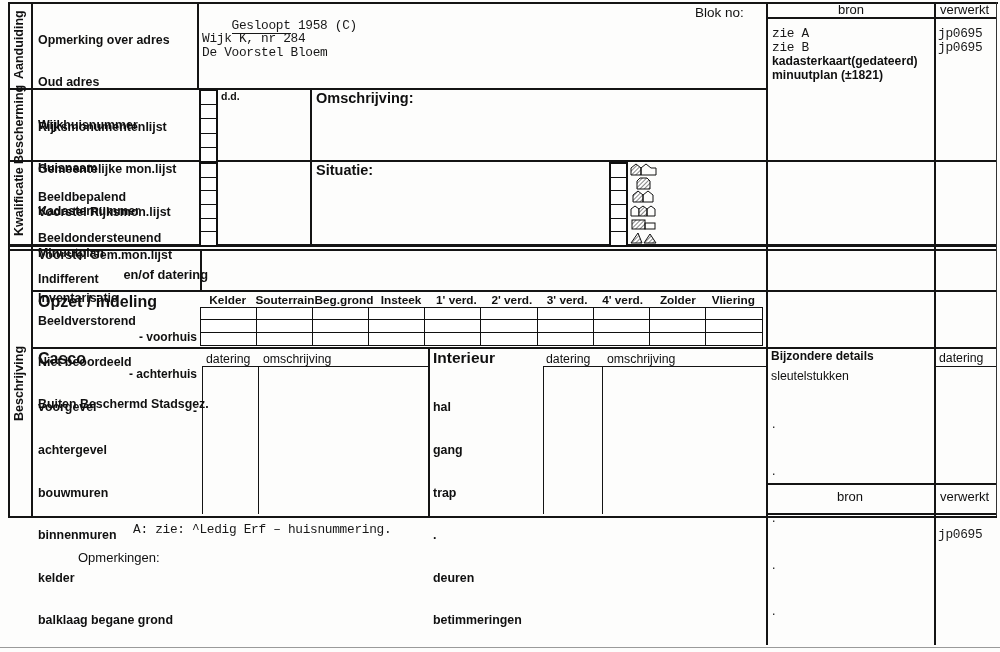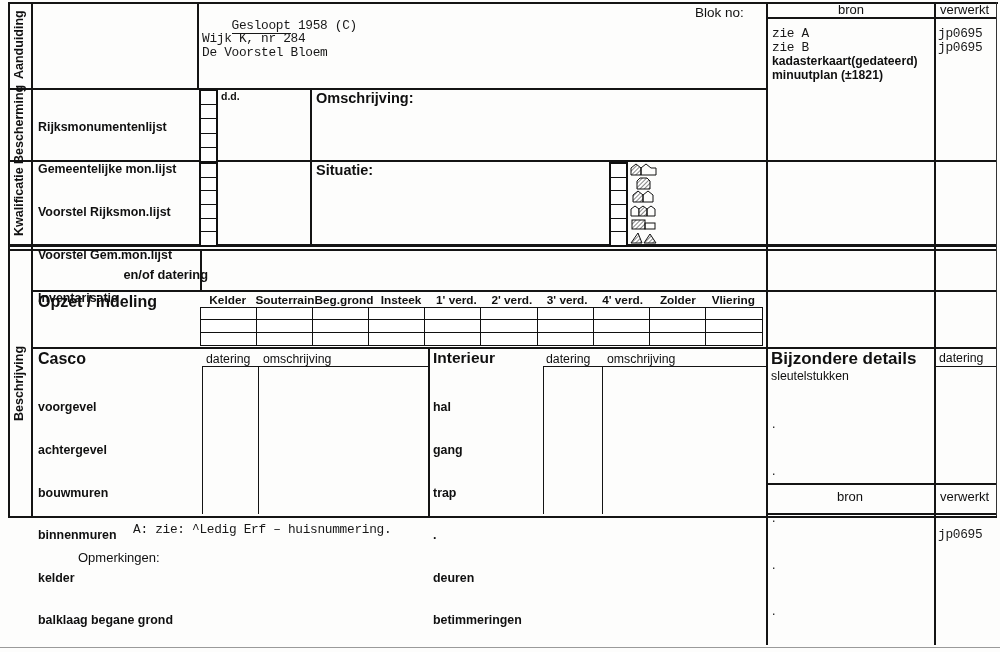--- a/index.html
+++ b/index.html
@@ -61,20 +61,28 @@
   <div class="vline" style="left:602px;top:366px;width:1.3px;height:148px;"></div>
   <div class="vline" style="left:766px;top:2px;width:2px;height:643px;"></div>
   <div class="vline" style="left:934px;top:2px;width:1.5px;height:643px;"></div>
   <div class="vline" style="left:996px;top:2px;width:1px;height:514px;background:#333;"></div>
 
   <div class="side-label" style="top:2px;height:86px;">Aanduiding</div>
   <div class="side-label" style="top:88px;height:72px;">Bescherming</div>
   <div class="side-label" style="top:160px;height:84px;">Kwalificatie</div>
   <div class="side-label" style="top:250px;height:266px;">Beschrijving</div>
 
+  <div class="stack" style="left:38px;top:4px;--lh:14.25px;line-height:14.25px;">
+    <div>Opmerking over adres</div>
+    <div>Oud adres</div>
+    <div>Wijkhuisnummer</div>
+    <div>Huisnaam</div>
+    <div>Kadasternummer</div>
+    <div>Minuutplan</div>
+  </div>
 
   <div class="typed" style="left:202px;top:3px;">
     <span style="border-bottom:1.5px solid #181818;">Gesloopt</span><span> 1958 (C)</span>
   </div>
   <div class="typed" style="left:202px;top:31px;">Wijk K, nr 284</div>
   <div class="typed" style="left:202px;top:45px;">De Voorstel Bloem</div>
 
   <div class="lbl-reg" style="left:695px;top:6px;font-size:13.5px;">Blok no:</div>
 
   <div class="lbl-reg" style="left:768px;top:3px;width:166px;text-align:center;">bron</div>
@@ -99,20 +107,28 @@
     <div></div>
     <div></div>
     <div></div>
     <div></div>
     <div></div>
   </div>
 
   <div class="lbl" style="left:221px;top:90px;font-size:10.5px;">d.d.</div>
   <div class="title" style="left:316px;top:90px;font-size:14.5px;">Omschrijving:</div>
 
+  <div class="stack" style="left:38px;top:163px;--lh:13.8px;line-height:13.8px;">
+    <div>Beeldbepalend</div>
+    <div>Beeldondersteunend</div>
+    <div>Indifferent</div>
+    <div>Beeldverstorend</div>
+    <div>Niet beoordeeld</div>
+    <div>Buiten Beschermd Stadsgez.</div>
+  </div>
 
   <div class="cbx-strip" style="left:199px;top:162px;width:15px;height:81px;">
     <div></div>
     <div></div>
     <div></div>
     <div></div>
     <div></div>
     <div></div>
   </div>
 
@@ -155,20 +171,25 @@
   </svg>
   <svg class="sit-icon" style="top:230.5px;" width="27" height="13" viewBox="0 0 27 13">
     <path d="M1 12 L8 2 L12 12 Z" fill="url(#hatch)" stroke="#111" stroke-width="1"></path>
     <path d="M14 12 L20 3 L26 12 Z" fill="url(#hatch)" stroke="#111" stroke-width="1"></path>
   </svg>
 
 
   <div class="lbl" style="left:103px;top:268px;width:105px;text-align:right;font-size:12.8px;">en/of datering</div>
 
   <div class="title" style="left:38px;top:293px;font-size:16px;">Opzet / indeling</div>
+  <div class="stack right-align" style="left:100px;top:306px;width:97px;--lh:12.4px;line-height:12.4px;font-size:12px;">
+    <div>- voorhuis</div>
+    <div>- achterhuis</div>
+    <div>-</div>
+  </div>
 
   <div class="opzet-headers">
     <div>Kelder</div>
     <div>Souterrain</div>
     <div>Beg.grond</div>
     <div>Insteek</div>
     <div>1' verd.</div>
     <div>2' verd.</div>
     <div>3' verd.</div>
     <div>4' verd.</div>
@@ -234,21 +255,21 @@
     <div>trap</div>
     <div>.</div>
     <div>deuren</div>
     <div>betimmeringen</div>
     
     
     
     
   </div>
 
-  <div class="title" style="left:771px;top:349px;font-size:17px;">Bijzondere details</div>
+  <div class="title" style="left:771px;top:349px;font-size:12px;">Bijzondere details</div>
   <div class="lbl-reg" style="left:939px;top:352px;font-size:12.3px;">datering</div>
   <div class="lbl" style="left:771px;top:370px;font-size:12.3px;font-weight:400;">sleutelstukken</div>
   <div class="stack" style="left:772px;top:386px;--lh:15.6px;line-height:15.6px;font-weight:400;">
     <div>.</div>
     <div>.</div>
     <div>.</div>
     <div>.</div>
     <div>.</div>
     <div>.</div>
   </div>

